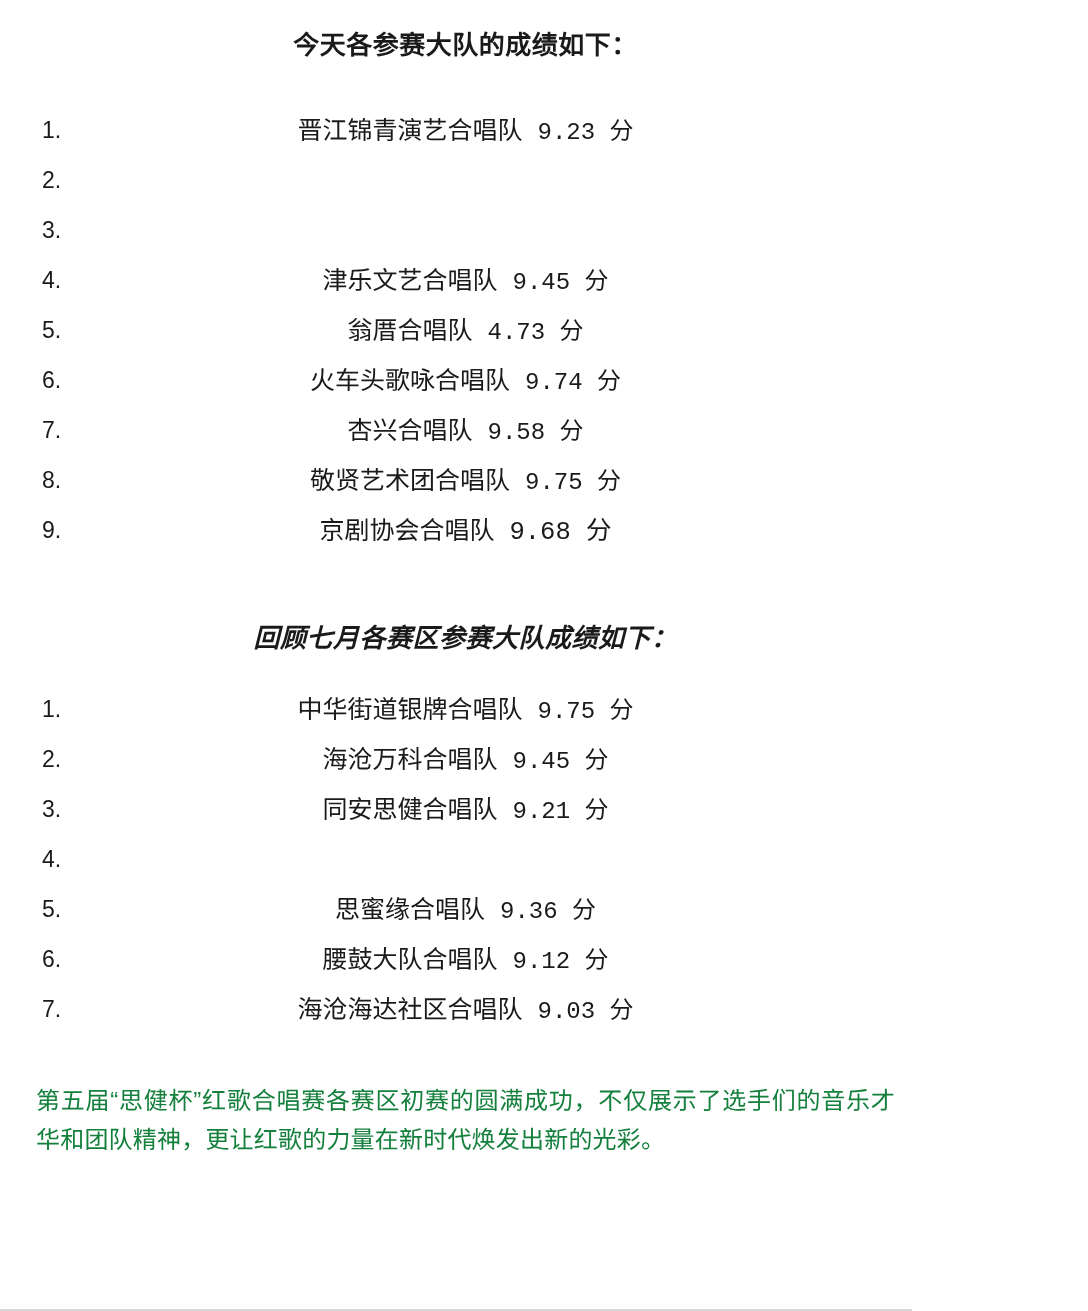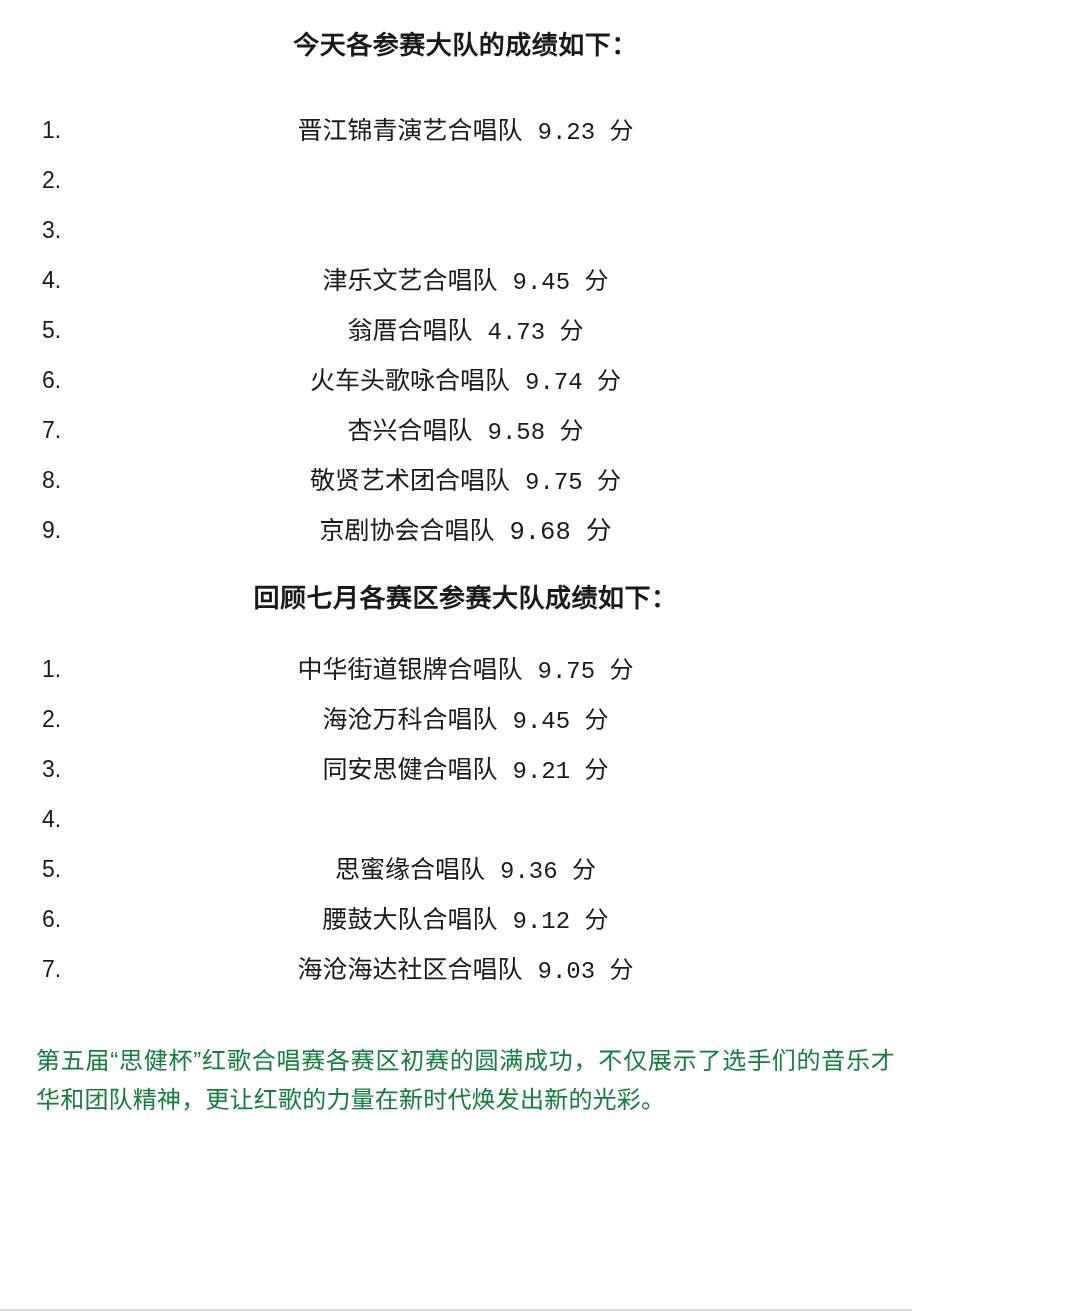--- a/index.html
+++ b/index.html
@@ -25,22 +25,23 @@
 
   .section-title {
     text-align: center;
     font-size: 26px;
     line-height: 1.5;
     color: #1a1a1a;
     margin: 8px 0 40px 0;
     letter-spacing: 0.5px;
   }
   .section-title.second {
-    margin-top: 24px;
+    margin-top: 64px;
     margin-bottom: 26px;
+    font-style: italic;
   }
 
   ol.score-list {
     list-style: none;
     margin: 0;
     padding: 0;
   }
   ol.score-list li {
     position: relative;
     display: block;

